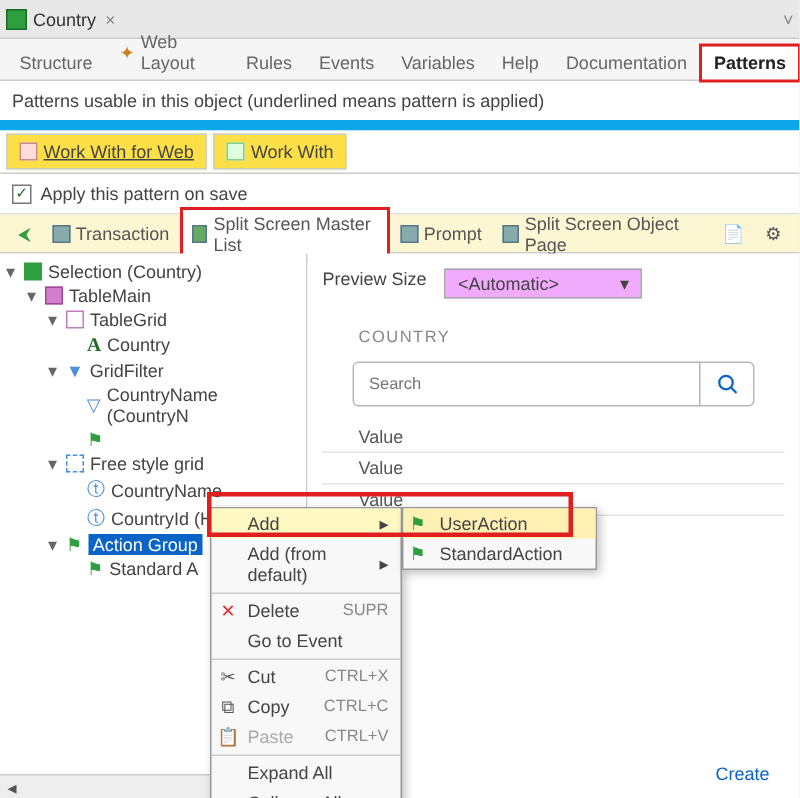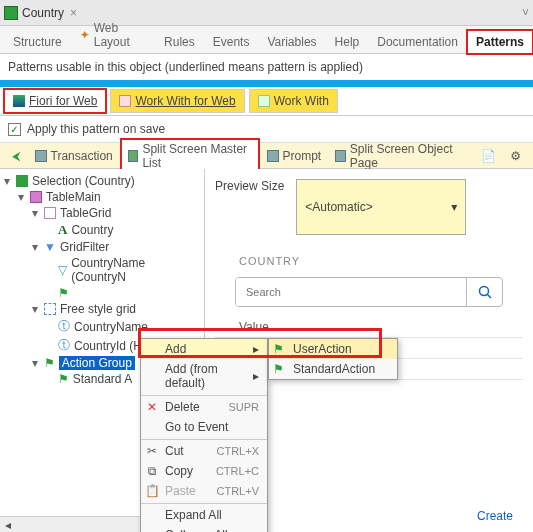--- a/index.html
+++ b/index.html
@@ -33,21 +33,21 @@
   .node .ico-grid { width:12px;height:12px;background:#fff;border:1px solid #c07dc0;}
   .node .ico-a { color:#1b6b28; font-weight:bold; font-family:serif; font-size:13px;}
   .node .ico-funnel { color:#4a90d9;}
   .node .ico-flag { color:#2e9e3f;}
   .node .ico-free { width:12px;height:12px;border:1px dashed #4a90d9;}
   .node .ico-txt { color:#4a90d9;}
   .node .sel { background:#0a64c8; color:#fff; padding:0 3px;}
   .indent1{padding-left:14px}.indent2{padding-left:28px}.indent3{padding-left:42px}
   .preview { flex:1; background:#fff; padding:6px 10px; position:relative;}
   .pvrow{ display:flex; gap:12px; padding:4px 0 8px 0;}
-  .combo{ border:1px solid #aaa; background:#fef9c3; padding:20px 8px; display:flex; align-items:center; gap:8px; width:170px; justify-content:space-between;}
+  .combo{ border:1px solid #aaa; background:#f0abfc; padding:2px 8px; display:flex; align-items:center; gap:8px; width:132px; justify-content:space-between;}
   .section-title{ color:#888; letter-spacing:1px; font-size:11px; padding:12px 0 10px 24px;}
   .searchbox{ display:flex; border:1px solid #b7b7b7; border-radius:4px; margin:0 20px 10px 20px; height:30px; overflow:hidden;}
   .searchbox input{ flex:1; border:none; padding:0 10px; font-size:11px; color:#888; outline:none;}
   .searchbox .sbtn{ width:36px; border-left:1px solid #b7b7b7; display:flex; align-items:center; justify-content:center; color:#0a64c8; cursor:pointer;}
   .val{ padding:3px 0 3px 24px; border-bottom:1px solid #e4e4e4; color:#555;}
   .create{ position:absolute; right:20px; bottom:14px; color:#0a64c8; cursor:pointer;}
   .ctxmenu{ position:absolute; left:140px; top:338px; width:128px; background:#f8f8f8; border:1px solid #999; box-shadow:2px 2px 6px rgba(0,0,0,.25); z-index:20;}
   .ctxitem{ display:flex; align-items:center; justify-content:space-between; padding:3px 8px 3px 24px; position:relative; cursor:pointer;}
   .ctxitem.hover{ background:#fef9c3;}
   .ctxitem.sep{ border-top:1px solid #ccc; margin-top:2px; padding-top:4px;}
@@ -98,24 +98,20 @@
       <span>Documentation</span>
     </div>
   <div class="tab active hl-red">
       <span>Patterns</span>
     </div>
 </div>
 
 <div class="sub1">Patterns usable in this object (underlined means pattern is applied)</div>
 
 <div class="worktabs">
-  <div class="wtab active underline hl-red">
-    <span style="width:12px;height:12px;background:linear-gradient(#3a6,#158)"></span>
-    <span class="lbl">Fiori for Web</span>
-  </div>
   <div class="wtab underline">
     <span style="width:12px;height:12px;background:#fdd;border:1px solid #c88"></span>
     <span class="lbl">Work With for Web</span>
   </div>
   <div class="wtab">
     <span style="width:12px;height:12px;background:#dfd;border:1px solid #8c8"></span>
     <span class="lbl">Work With</span>
   </div>
 </div>
 

